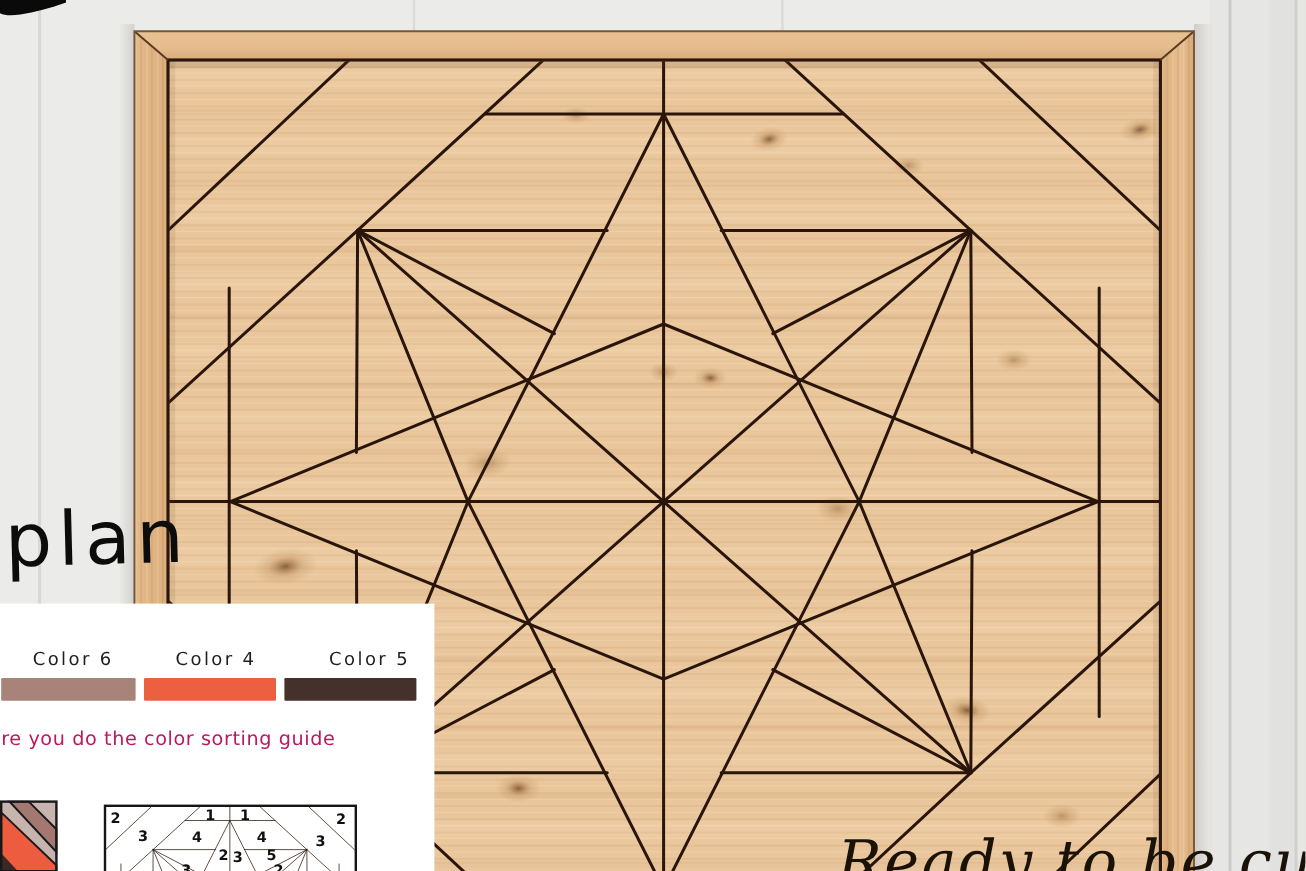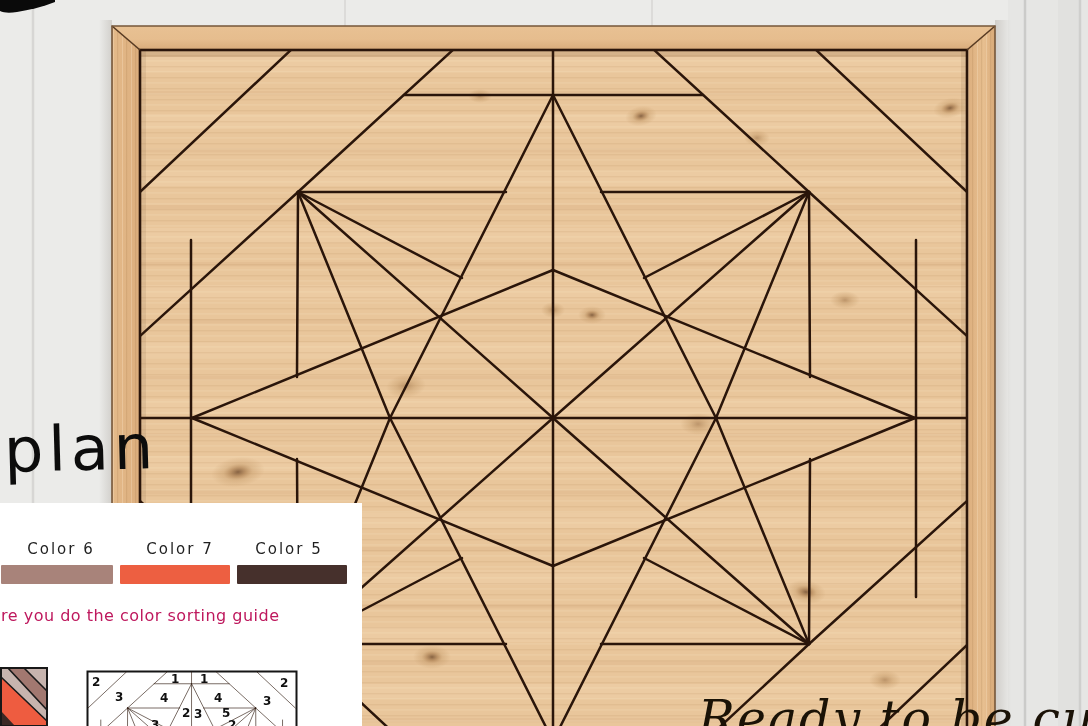--- a/index.html
+++ b/index.html
@@ -217,22 +217,22 @@
       </g>
     </g>
 
     <path d="M0,0 L55,0 L55,2 C42,7 29,10 17,12 C10,13 4,13 0,11 Z" fill="#0a0a0a"></path>
   </svg>
 
   <div class="overlay plan-text">plan</div>
   <div class="overlay ready-text">Ready to be cut</div>
 
   <div class="overlay swatch-label" style="left:1px">Color 6</div>
-  <div class="overlay swatch-label" style="left:120px">Color 7</div>
-  <div class="overlay swatch-label" style="left:229px">Color 5</div>
+  <div class="overlay swatch-label" style="left:120px">Color 4</div>
+  <div class="overlay swatch-label" style="left:248px">Color 5</div>
 
   <div class="swatch" style="left: 1px; width: 112px; background-color: rgb(168, 131, 122);"></div>
   <div class="swatch" style="left: 120px; width: 110px; background-color: rgb(237, 95, 65);"></div>
   <div class="swatch" style="left: 237px; width: 110px; background-color: rgb(70, 48, 44);"></div>
 
   <div class="overlay caption-text">re you do the color sorting guide</div>
 
   <span class="diag-num" style="left:92px;top:676px">2</span>
   <span class="diag-num" style="left:171px;top:673px">1</span>
   <span class="diag-num" style="left:200px;top:673px">1</span>

